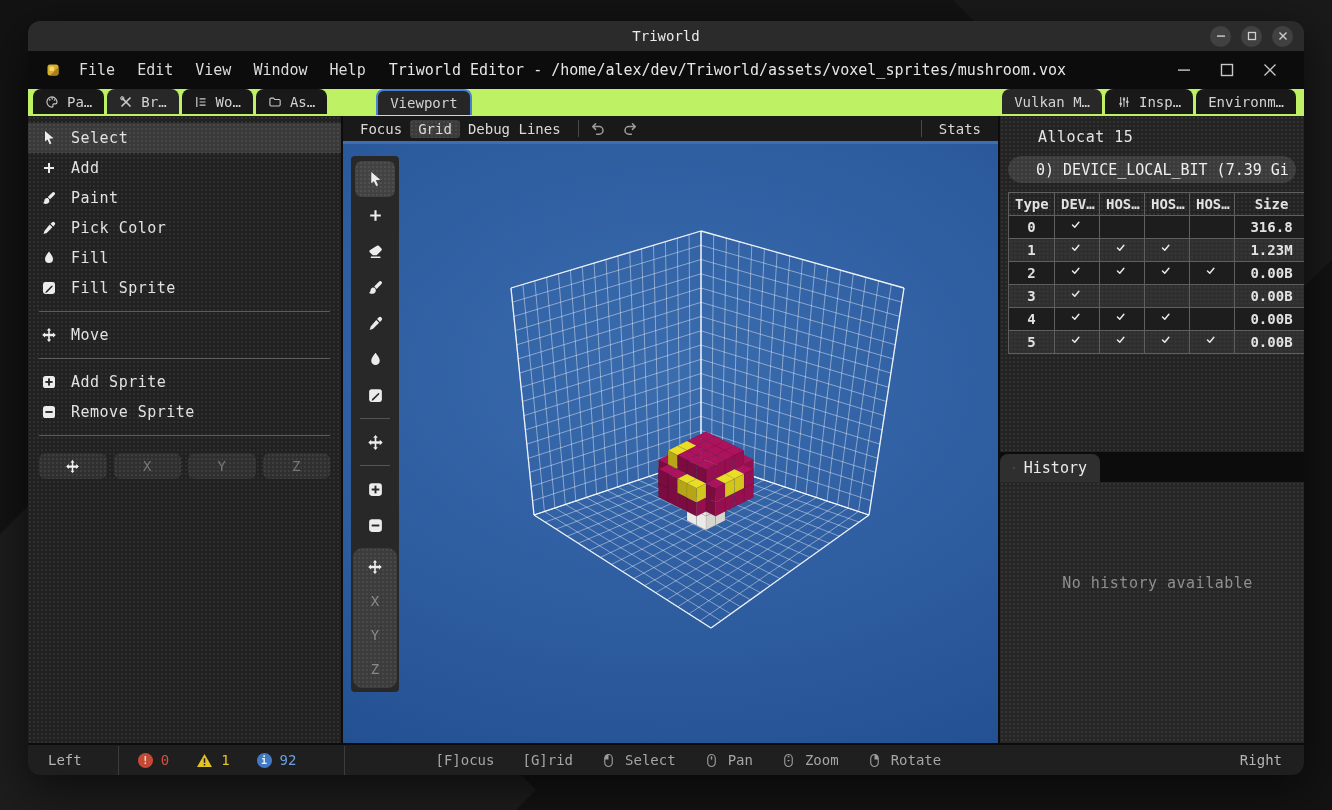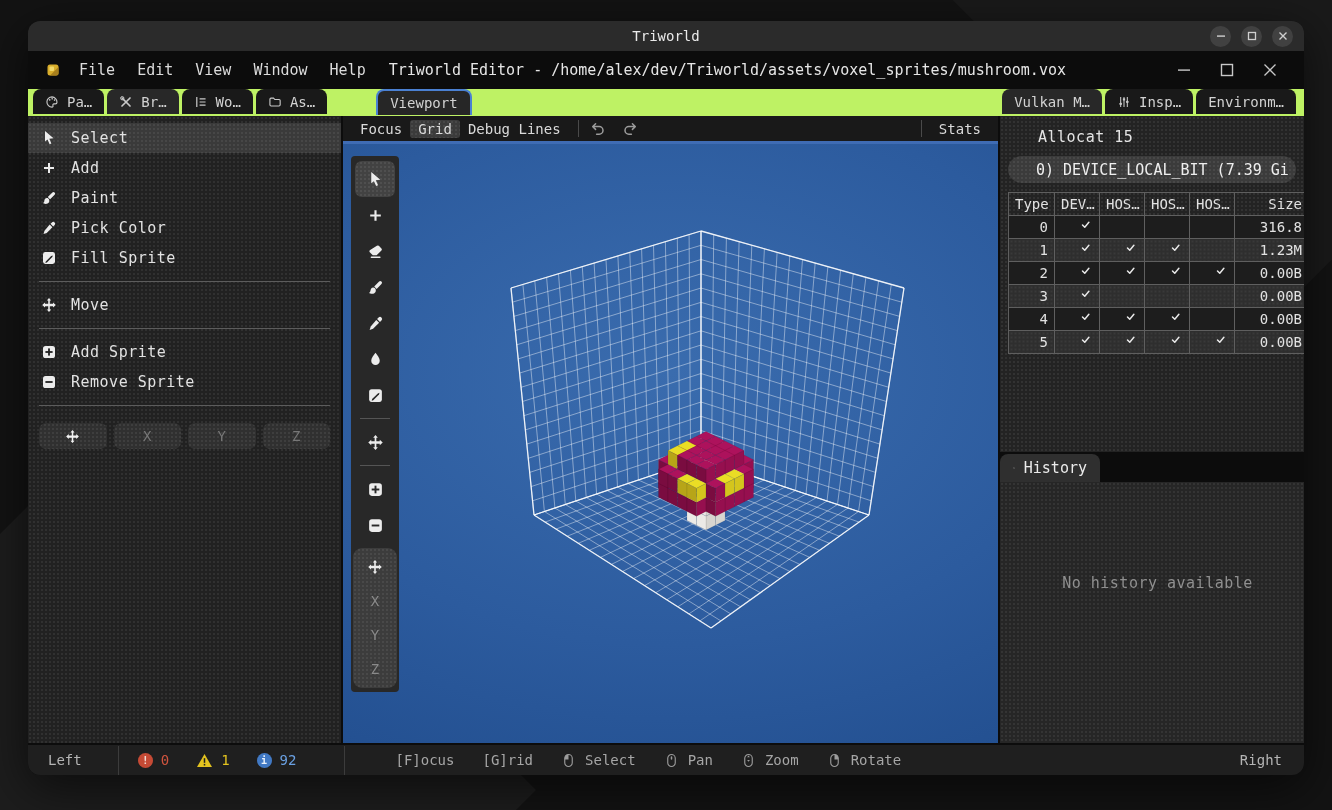--- a/index.html
+++ b/index.html
@@ -75,22 +75,22 @@
   .side-group .side-item{height:34px;}
   .side-group .axis-label{color:#8a8a8a;font-size:14px;}
 
   
   .right-panel{width:304px;flex:none;display:flex;flex-direction:column;background:#0c0c0c;}
   .vulkan{height:330px;flex:none;background-color:#232323;padding:6px 8px 0;overflow:hidden;}
   .alloc{color:#e4e4e4;font-size:15px;margin:6px 0 10px 30px;letter-spacing:.5px;}
   .heap{height:27px;background-color:#3b3b3b;border-radius:14px;display:flex;align-items:center;gap:13px;
         padding:0 15px;color:#eeeeee;font-size:15px;margin-bottom:9px;white-space:nowrap;overflow:hidden;}
   .vk-table{border-collapse:collapse;font-size:14px;color:#e2e2e2;table-layout:fixed;width:300px;}
-  .vk-table th,.vk-table td{border:1px solid #5f5f5f;padding:1px 6px;height:20px;text-align:right;
-        white-space:nowrap;overflow:hidden;font-weight:normal;margin-top:36px;}
+  .vk-table th,.vk-table td{border:1px solid #5f5f5f;padding:1px 6px;height:20px;text-align:center;
+        white-space:nowrap;overflow:hidden;font-weight:bold;margin-top:36px;}
   .vk-table tr.odd td{background-color:#2e2e2e;background-image:radial-gradient(rgba(255,255,255,.05) 1px,transparent 1.2px);background-size:4px 4px;}
   .vk-table tr.even td{background-color:#1d1d1d;}
 
   .history{flex:1;display:flex;flex-direction:column;margin-top:2px;min-height:0;}
   .history-tab{width:100px;height:28px;box-sizing:border-box;background:#2f2f2f;border-radius:8px 8px 0 0;
         display:flex;align-items:center;gap:9px;padding:0 13px;color:#ebebeb;font-size:15px;flex:none;}
   .history-body{flex:1;background-color:#262626;display:flex;align-items:center;justify-content:center;}
   .history-empty{color:#8f8f8f;font-size:15px;letter-spacing:.5px;margin-top:-60px;padding-left:11px;}
 
   
@@ -100,21 +100,21 @@
   .sb-sep{width:1px;height:29px;background:#3c3c3c;flex:none;}
   .sb-badges{display:flex;align-items:center;gap:9px;padding:0 30px 0 19px;}
   .badge-group{display:flex;align-items:center;gap:8px;margin-right:18px;}
   .err-dot{width:15px;height:15px;border-radius:50%;background:#c54a35;color:#f3d9d2;font-size:11px;font-weight:bold;
         display:flex;align-items:center;justify-content:center;}
   .info-dot{width:15px;height:15px;border-radius:50%;background:#4179c4;color:#eaf2fc;font-size:10px;font-weight:bold;
         display:flex;align-items:center;justify-content:center;}
   .err-count{color:#d0543e;}
   .warn-count{color:#e3c31f;}
   .info-count{color:#6aa0e2;}
-  .sb-center{display:flex;align-items:center;gap:28px;margin-left:50px;color:#a6a6a6;}
+  .sb-center{display:flex;align-items:center;gap:28px;margin-left:90px;color:#a6a6a6;}
   .mouse-hint{display:flex;align-items:center;gap:9px;color:#a6a6a6;}
   .mouse-hint .micon{display:flex;color:#9c9c9c;}
   .sb-right{margin-left:auto;padding-right:22px;}
 </style>
 </head>
 <body>
 
 <div class="desk-shape a"></div>
 <div class="desk-shape b"></div>
 
@@ -260,20 +260,28 @@
           <span>Paint</span>
         </div>
         <div class="tool-row">
           <span class="icon">
             <svg width="16" height="16" viewBox="0 0 16 16">
               <path d="M13.6 2.4 a1.9 1.9 0 0 0 -2.7 0 L9.5 3.8 l2.7 2.7 1.4 -1.4 a1.9 1.9 0 0 0 0 -2.7 Z" fill="currentColor"></path>
               <path d="M8.7 4.6 l2.7 2.7 -5.7 5.7 -3.2 1 1 -3.2 Z" fill="currentColor"></path>
             </svg>
           </span>
           <span>Pick Color</span>
+        </div>
+        <div class="tool-row">
+          <span class="icon">
+            <svg width="16" height="16" viewBox="0 0 16 16">
+              <path d="M8 1.6 C9.9 4.3 12 6.5 12 9.1 a4 4 0 0 1 -8 0 C4 6.5 6.1 4.3 8 1.6 Z" fill="currentColor"></path>
+            </svg>
+          </span>
+          <span>Fill</span>
         </div>
         <div class="tool-row">
           <span class="icon">
             <svg width="16" height="16" viewBox="0 0 16 16">
               <rect x="2" y="2" width="12" height="12" rx="2.4" fill="currentColor"></rect>
               <path d="M4.8 11.4 l5.4 -5.4 1.6 -0.5 -0.5 1.6 -5.4 5.4 -1.5 0.4 Z" fill="var(--knock,#212121)"></path>
             </svg>
           </span>
           <span>Fill Sprite</span>
         </div>

